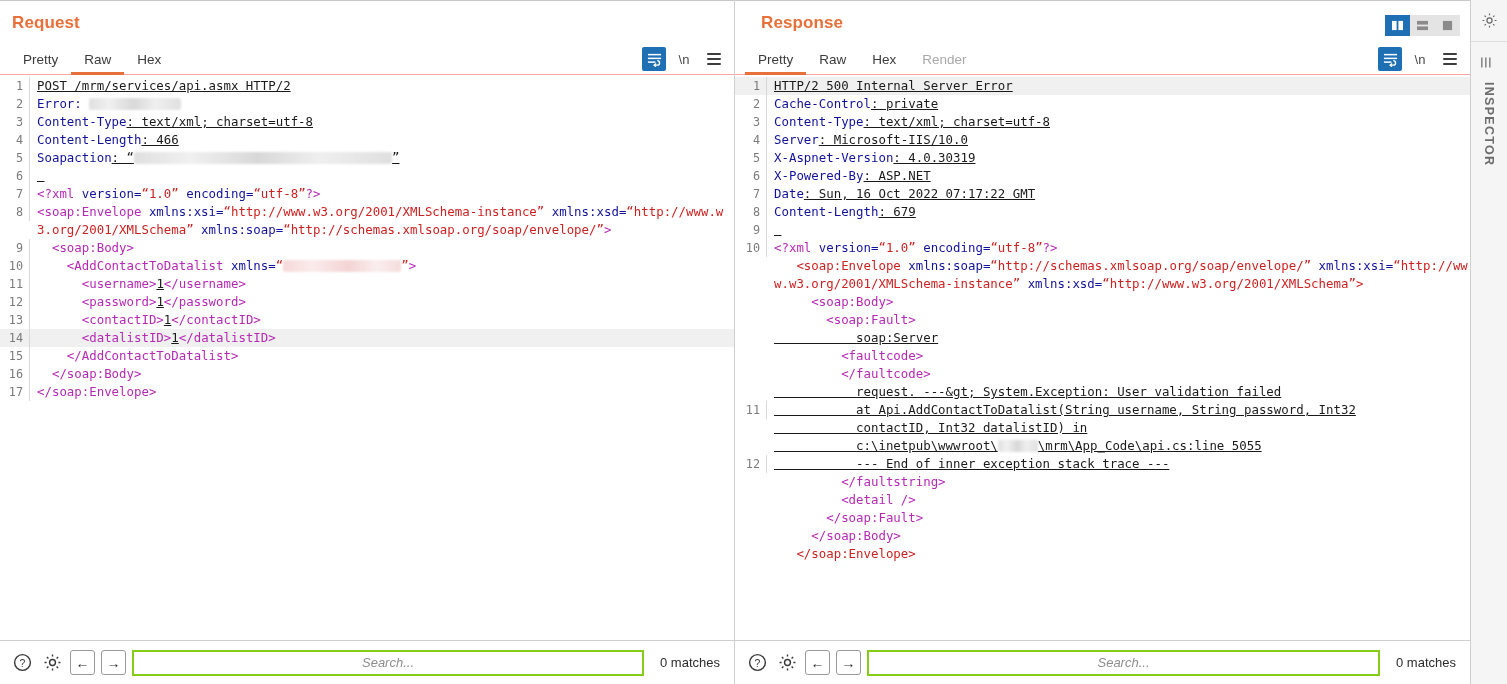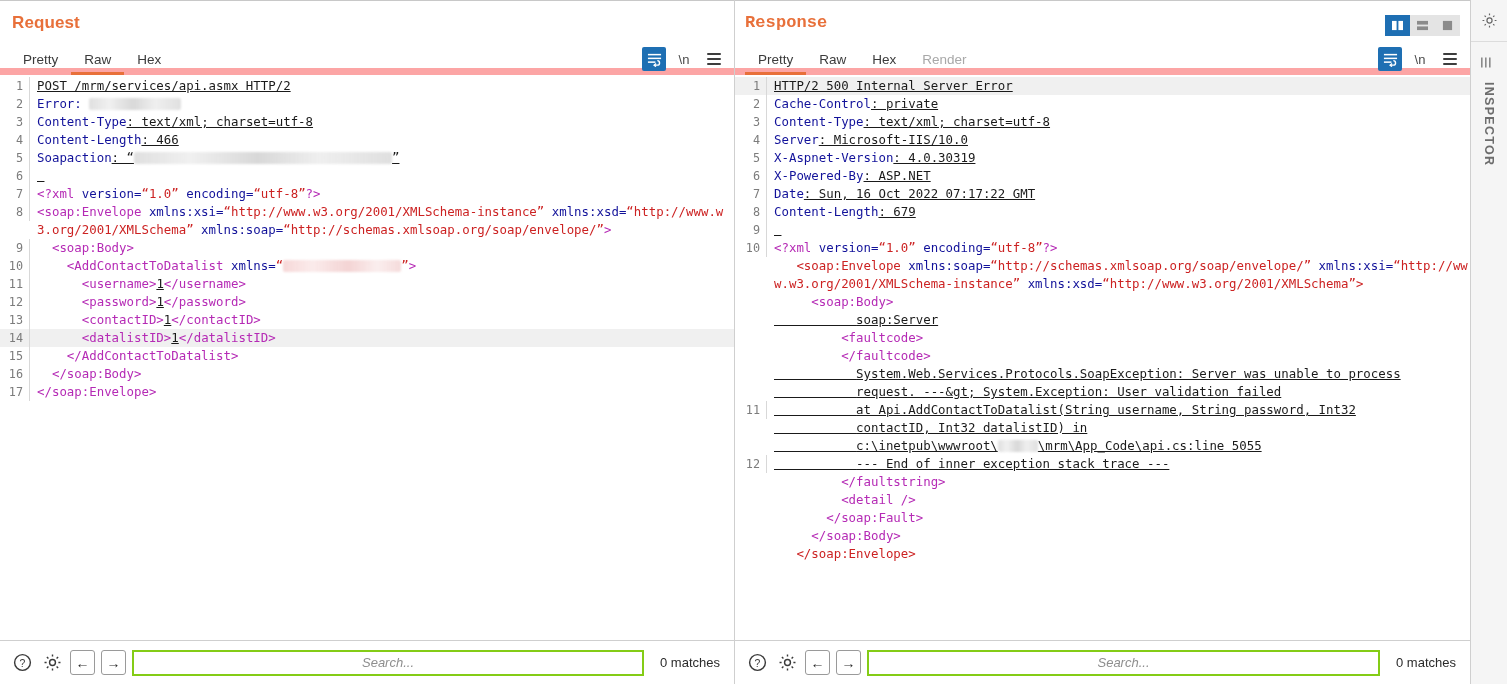--- a/index.html
+++ b/index.html
@@ -41,28 +41,28 @@
     flex: 0 0 auto;
   }
   .panel-title {
     position: absolute;
     left: 12px; top: 8px;
     font-size: 17px;
     font-weight: bold;
     color: #e8703a;
     letter-spacing: .1px;
   }
-  #response-panel .panel-title { left: 10px; font-family: Liberation Mono, monospace; }
+  #response-panel .panel-title { left: 26px; }
 
   
   .tabs-row {
     position: relative;
     height: 30px;
     flex: 0 0 auto;
-    border-bottom: 7px solid #fca5a5;
+    border-bottom: 1px solid #fca5a5;
   }
   .tabs {
     position: absolute;
     left: 10px; top: 0;
     display: flex;
     flex-direction: row;
     align-items: flex-end;
     height: 30px;
   }
   .tab {
@@ -507,33 +507,33 @@
           <div class="ln-row">
             <div class="gutter"></div>
             <div class="ltext"><span class="k-tagr">   &lt;soap:Envelope</span><span class="k-attr"> xmlns:soap=</span><span class="k-val">“http://schemas.xmlsoap.org/soap/envelope/”</span><span class="k-attr"> xmlns:xsi=</span><span class="k-val">“http://www.w3.org/2001/XMLSchema-instance”</span><span class="k-attr"> xmlns:xsd=</span><span class="k-val">“http://www.w3.org/2001/XMLSchema”</span><span class="k-tagr">&gt;</span></div>
           </div>
           <div class="ln-row">
             <div class="gutter"></div>
             <div class="ltext"><span class="k-tag">     &lt;soap:Body&gt;</span></div>
           </div>
           <div class="ln-row">
             <div class="gutter"></div>
+            <div class="ltext"><span class="k-tag">       &lt;soap:Fault&gt;</span></div>
+          </div>
+          <div class="ln-row">
+            <div class="gutter"></div>
             <div class="ltext"><span class="k-txt">           soap:Server</span></div>
           </div>
           <div class="ln-row">
             <div class="gutter"></div>
             <div class="ltext"><span class="k-tag">         &lt;faultcode&gt;</span></div>
           </div>
           <div class="ln-row">
             <div class="gutter"></div>
             <div class="ltext"><span class="k-tag">         &lt;/faultcode&gt;</span></div>
-          </div>
-          <div class="ln-row">
-            <div class="gutter"></div>
-            <div class="ltext"><span class="k-txt">           System.Web.Services.Protocols.SoapException: Server was unable to process</span></div>
           </div>
           <div class="ln-row">
             <div class="gutter"></div>
             <div class="ltext"><span class="k-txt">           request. ---&amp;gt; System.Exception: User validation failed</span></div>
           </div>
           <div class="ln-row">
             <div class="gutter">11</div>
             <div class="ltext"><span class="k-txt">           at Api.AddContactToDatalist(String username, String password, Int32</span></div>
           </div>
           <div class="ln-row">

